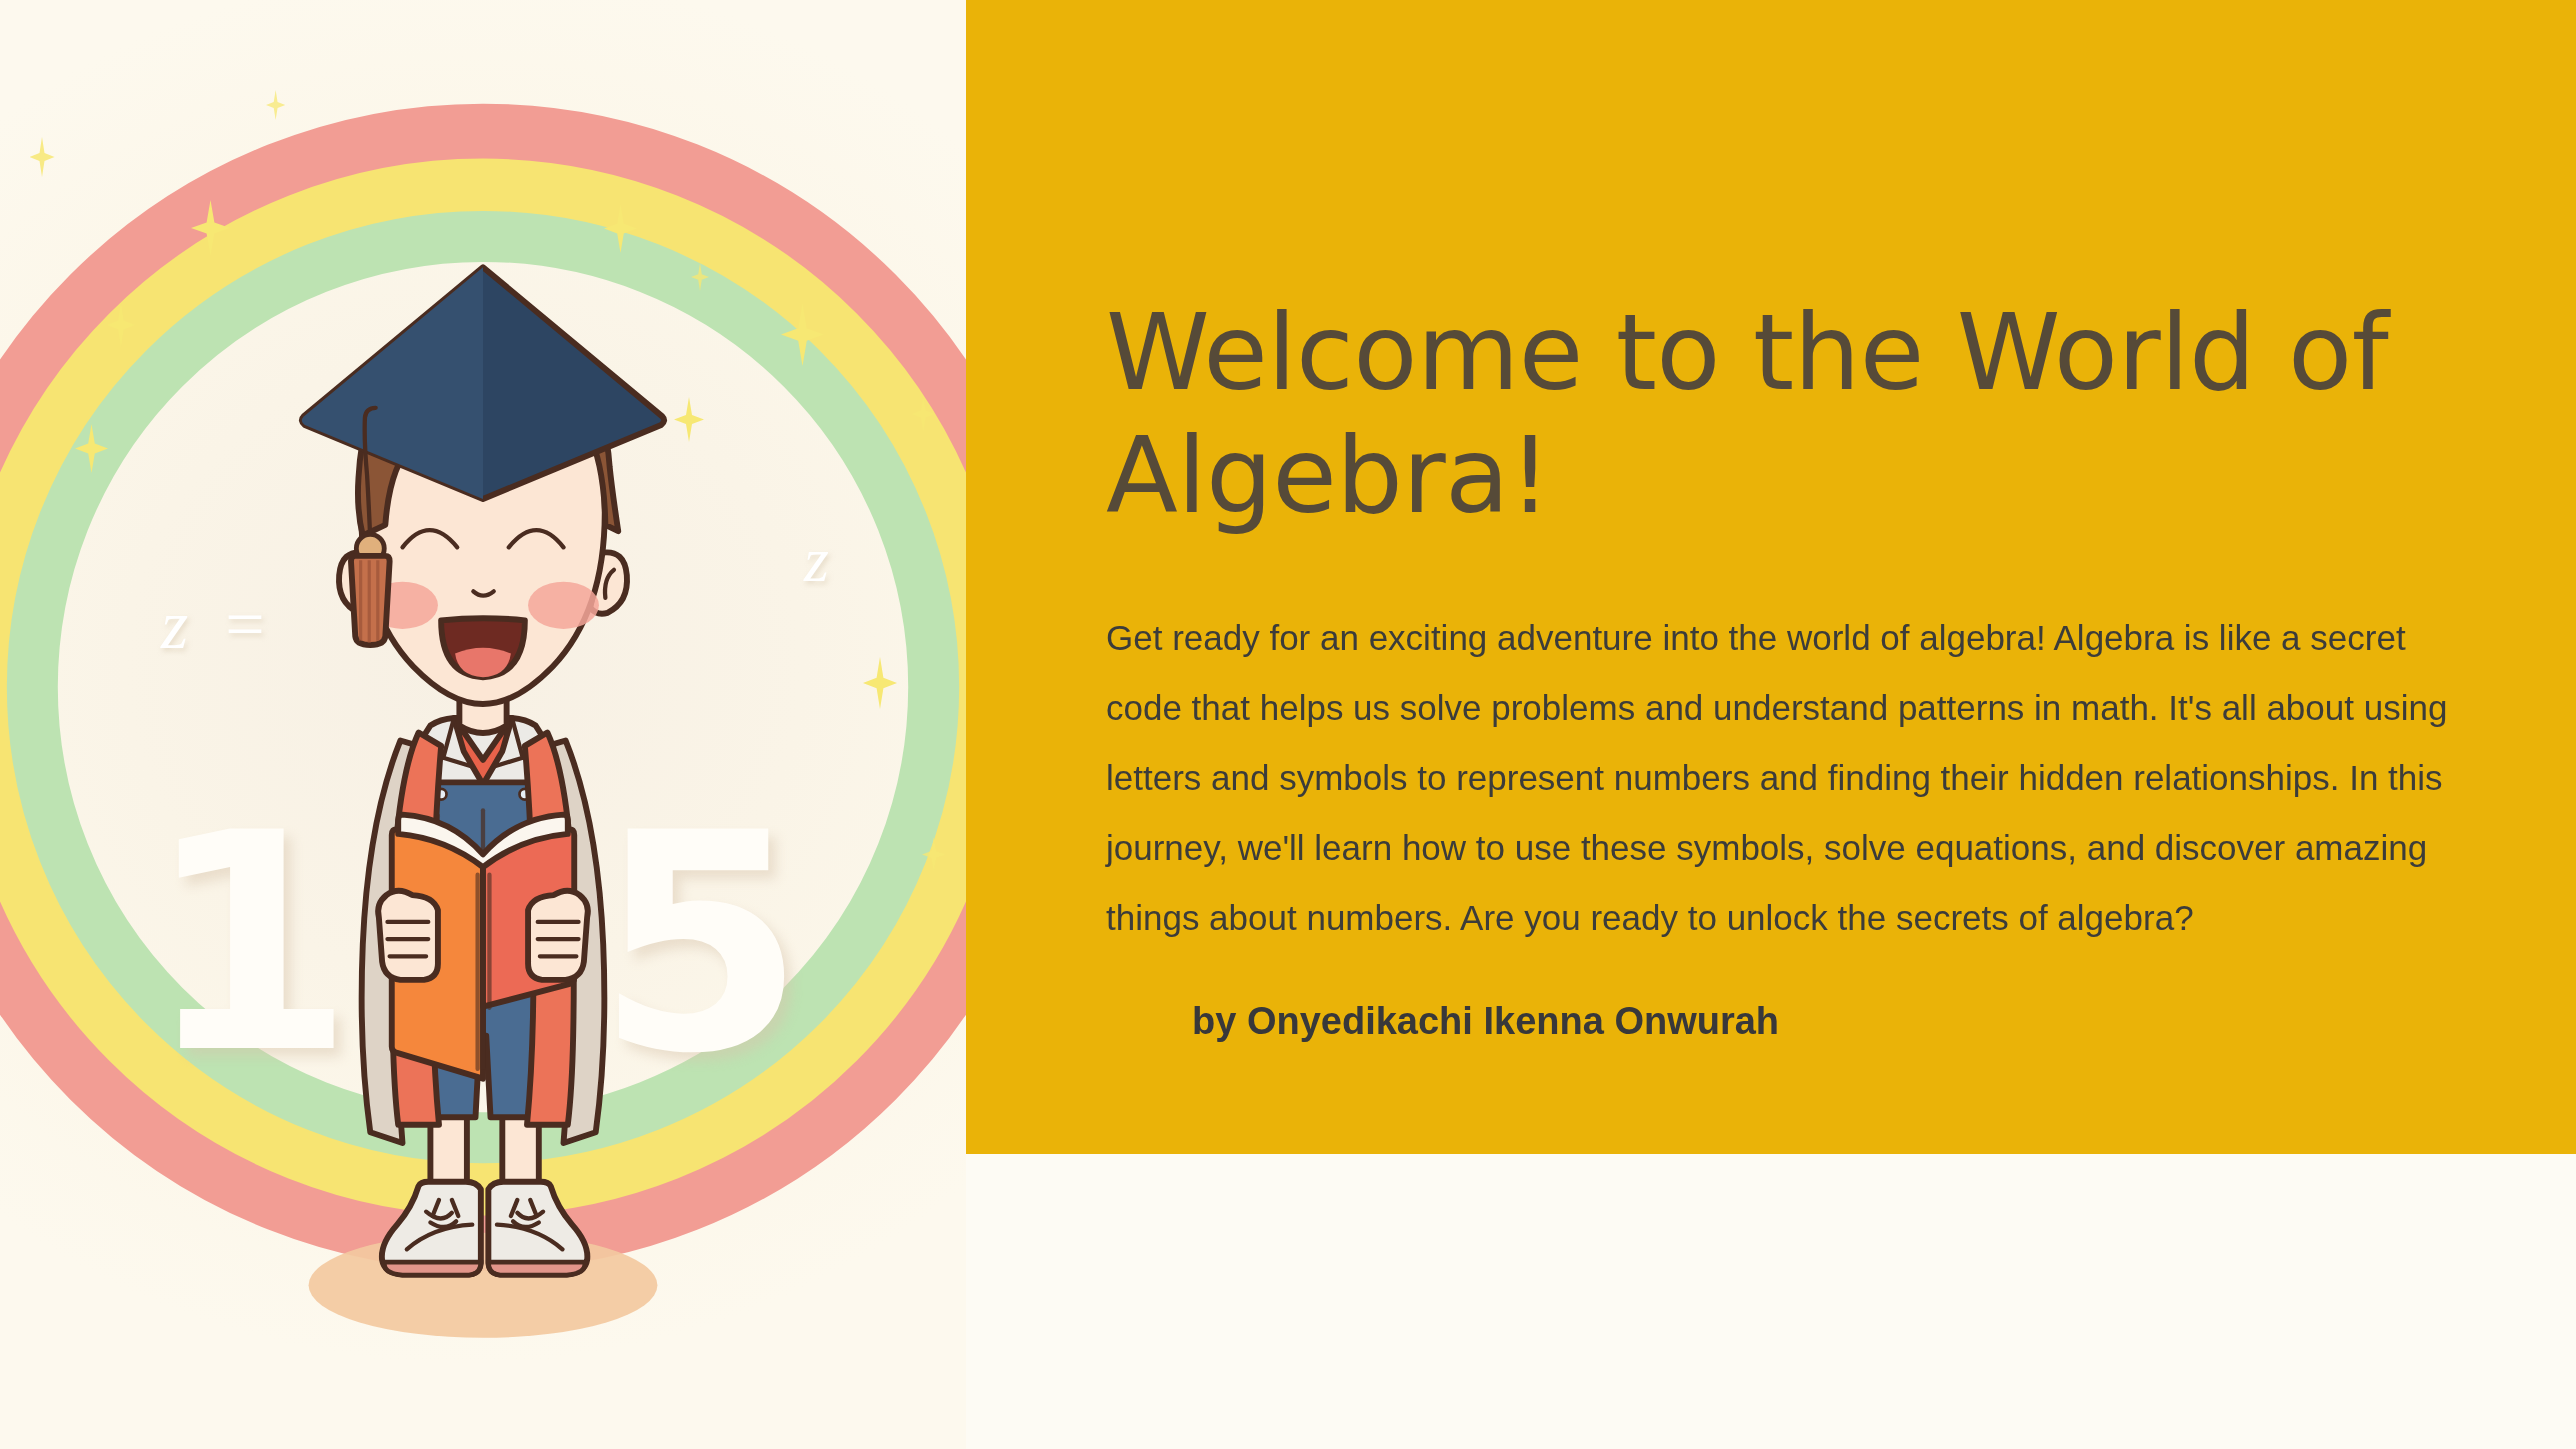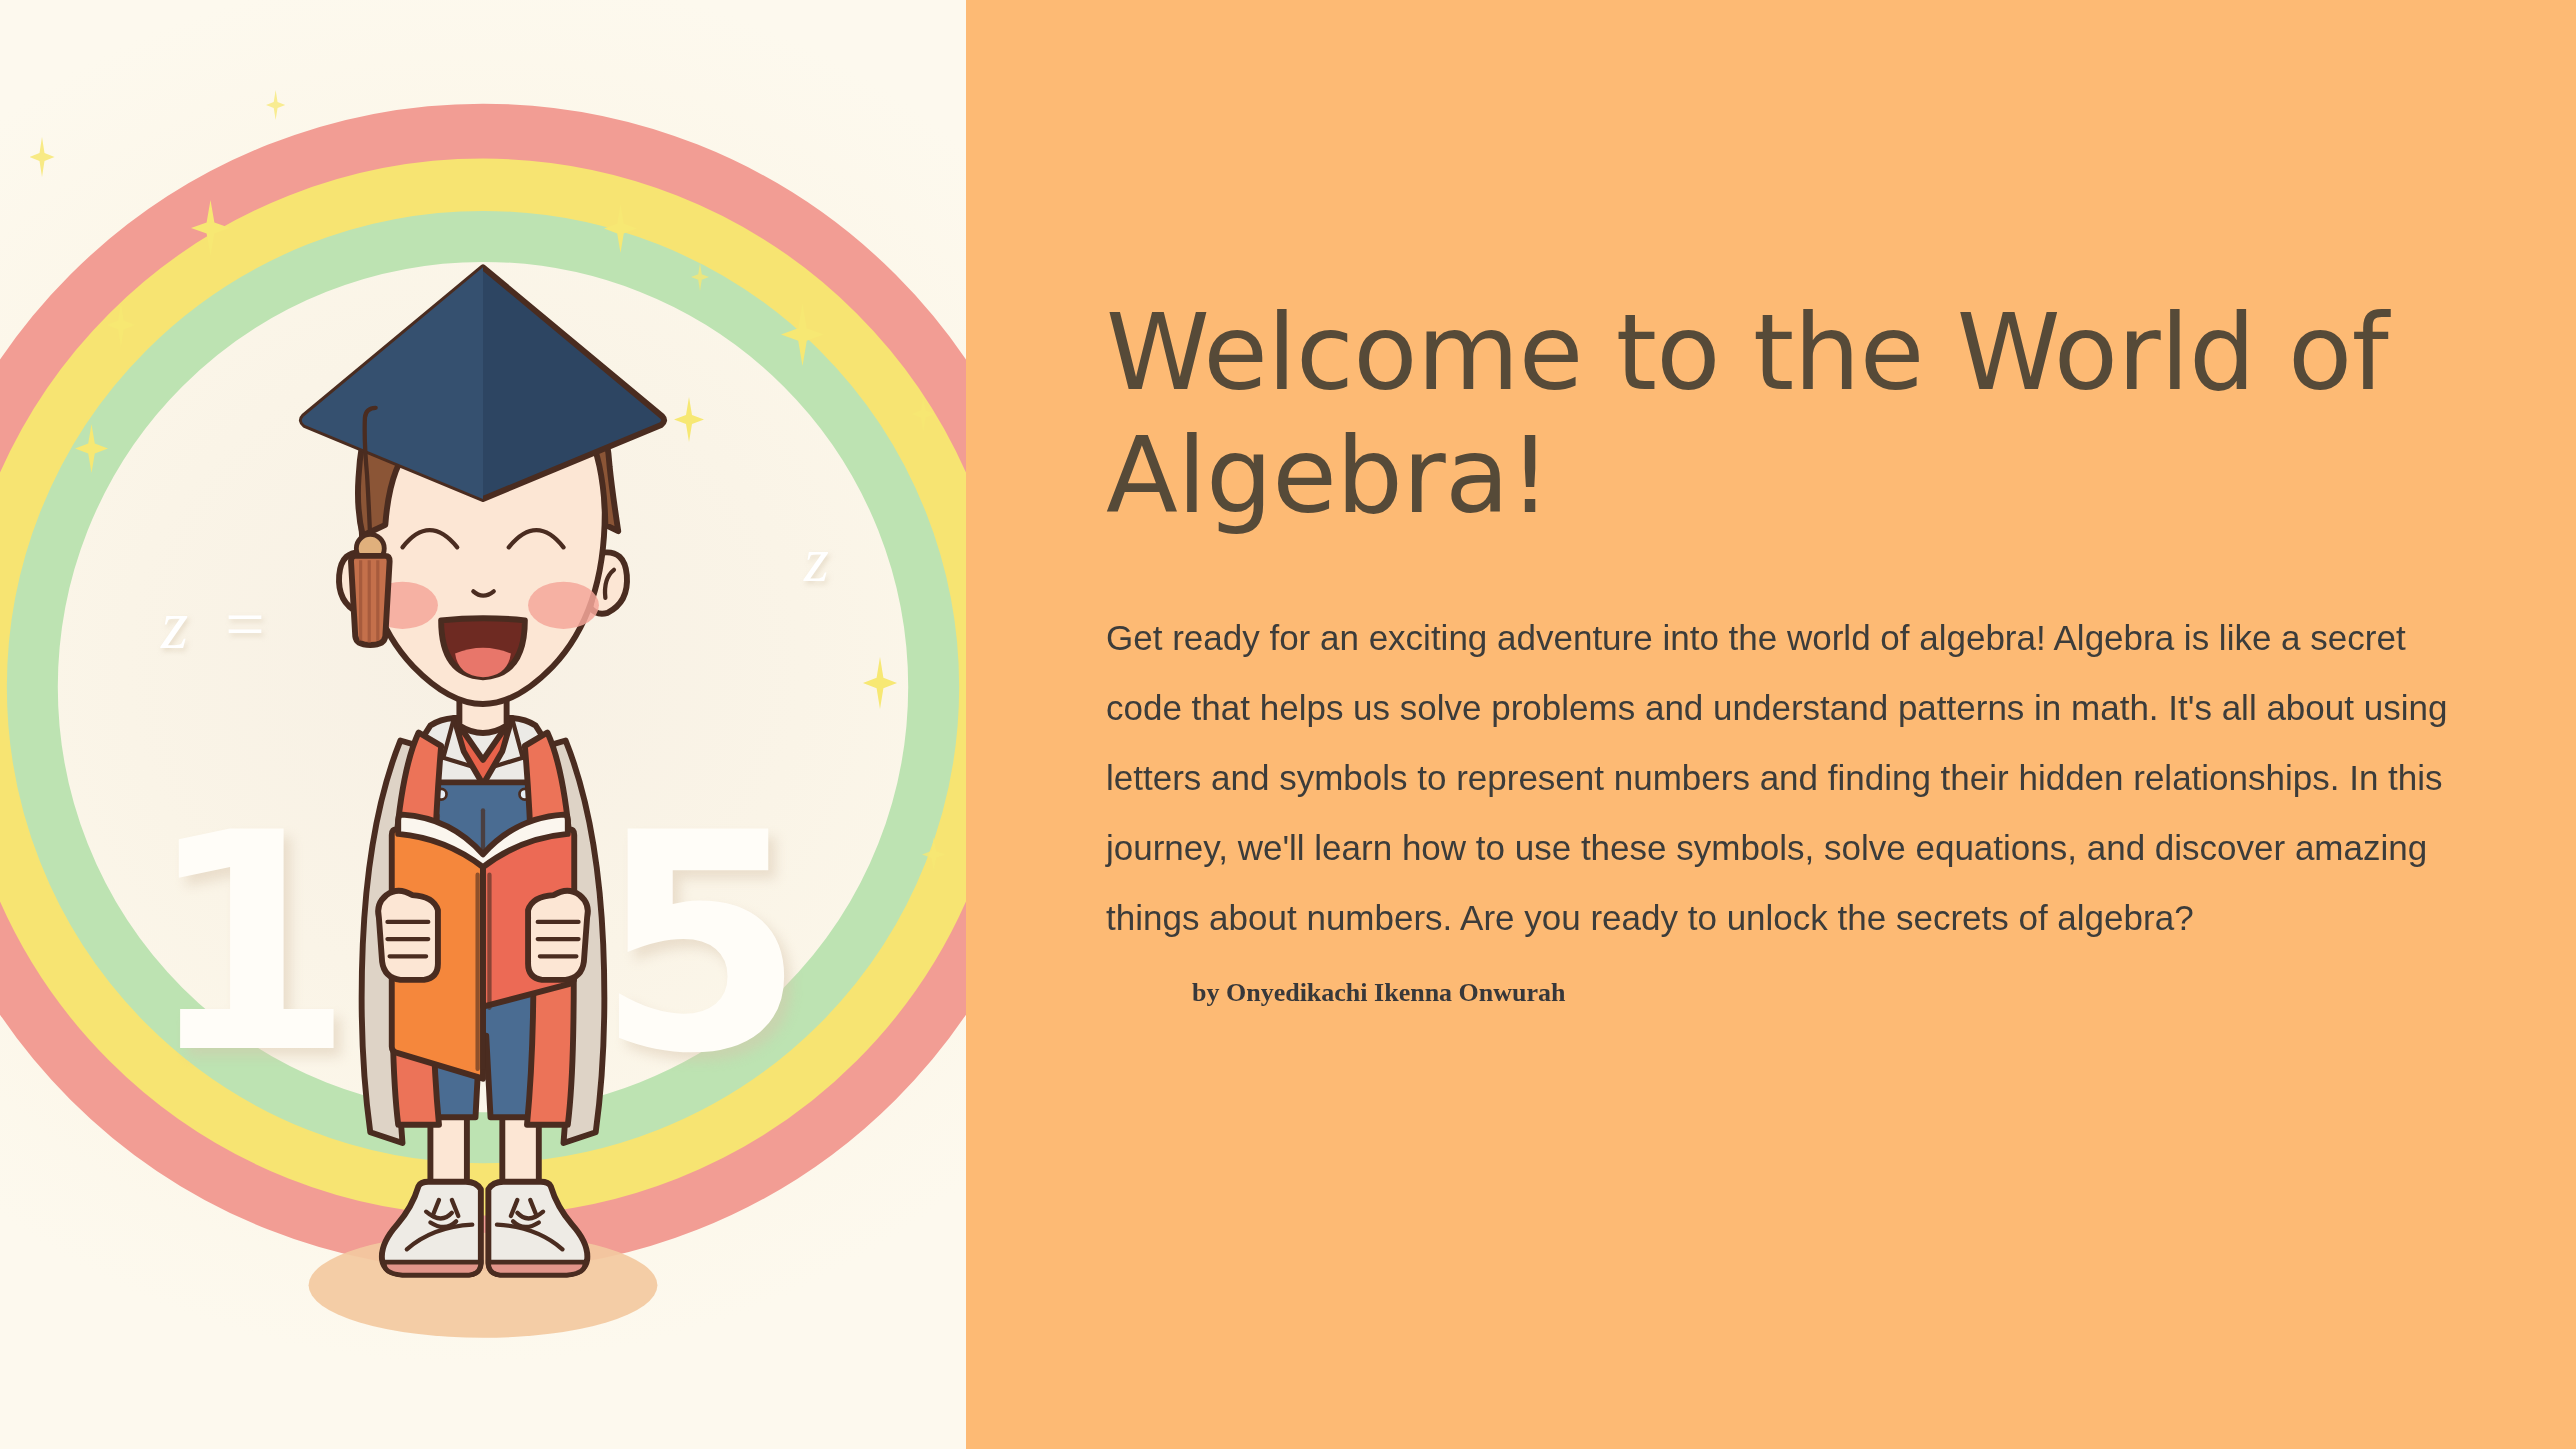--- a/index.html
+++ b/index.html
@@ -93,22 +93,22 @@
     transform: translateX(-50%);
     width: 483px;
     height: 1170px;
   }
   .character svg { width: 100%; height: 100%; display: block; }
 
   
   .content-panel {
     position: relative;
     flex: 1 1 auto;
-    height: 1449px;
-    background: #fdba74;
+    height: 1154px;
+    background: #eab308;
     padding: 292px 0 0 140px;
   }
 
   .content-inner { width: 1358px; }
 
   .page-title {
     font-family: "DejaVu Sans", sans-serif;
     font-weight: 400;
     font-size: 105px;
     line-height: 1.17;
@@ -122,26 +122,26 @@
     font-family: Liberation Sans, sans-serif;
     font-weight: 400;
     font-size: 35px;
     line-height: 2.0;
     color: #3c3c3a;
     max-width: 1342px;
     margin: 0;
   }
 
   .author-line {
-    font-family: Liberation Serif, serif;
+    font-family: Liberation Sans, sans-serif;
     font-weight: 700;
-    font-size: 26px;
+    font-size: 38px;
     line-height: 1.4;
     color: #38383a;
-    margin: 22px 0 0 86px;
+    margin: 42px 0 0 86px;
   }
 </style>
 </head>
 <body>
 
 <div class="slide">
 
   <div class="illustration-panel">
 
     <div class="illo-bg-gradient"></div>

